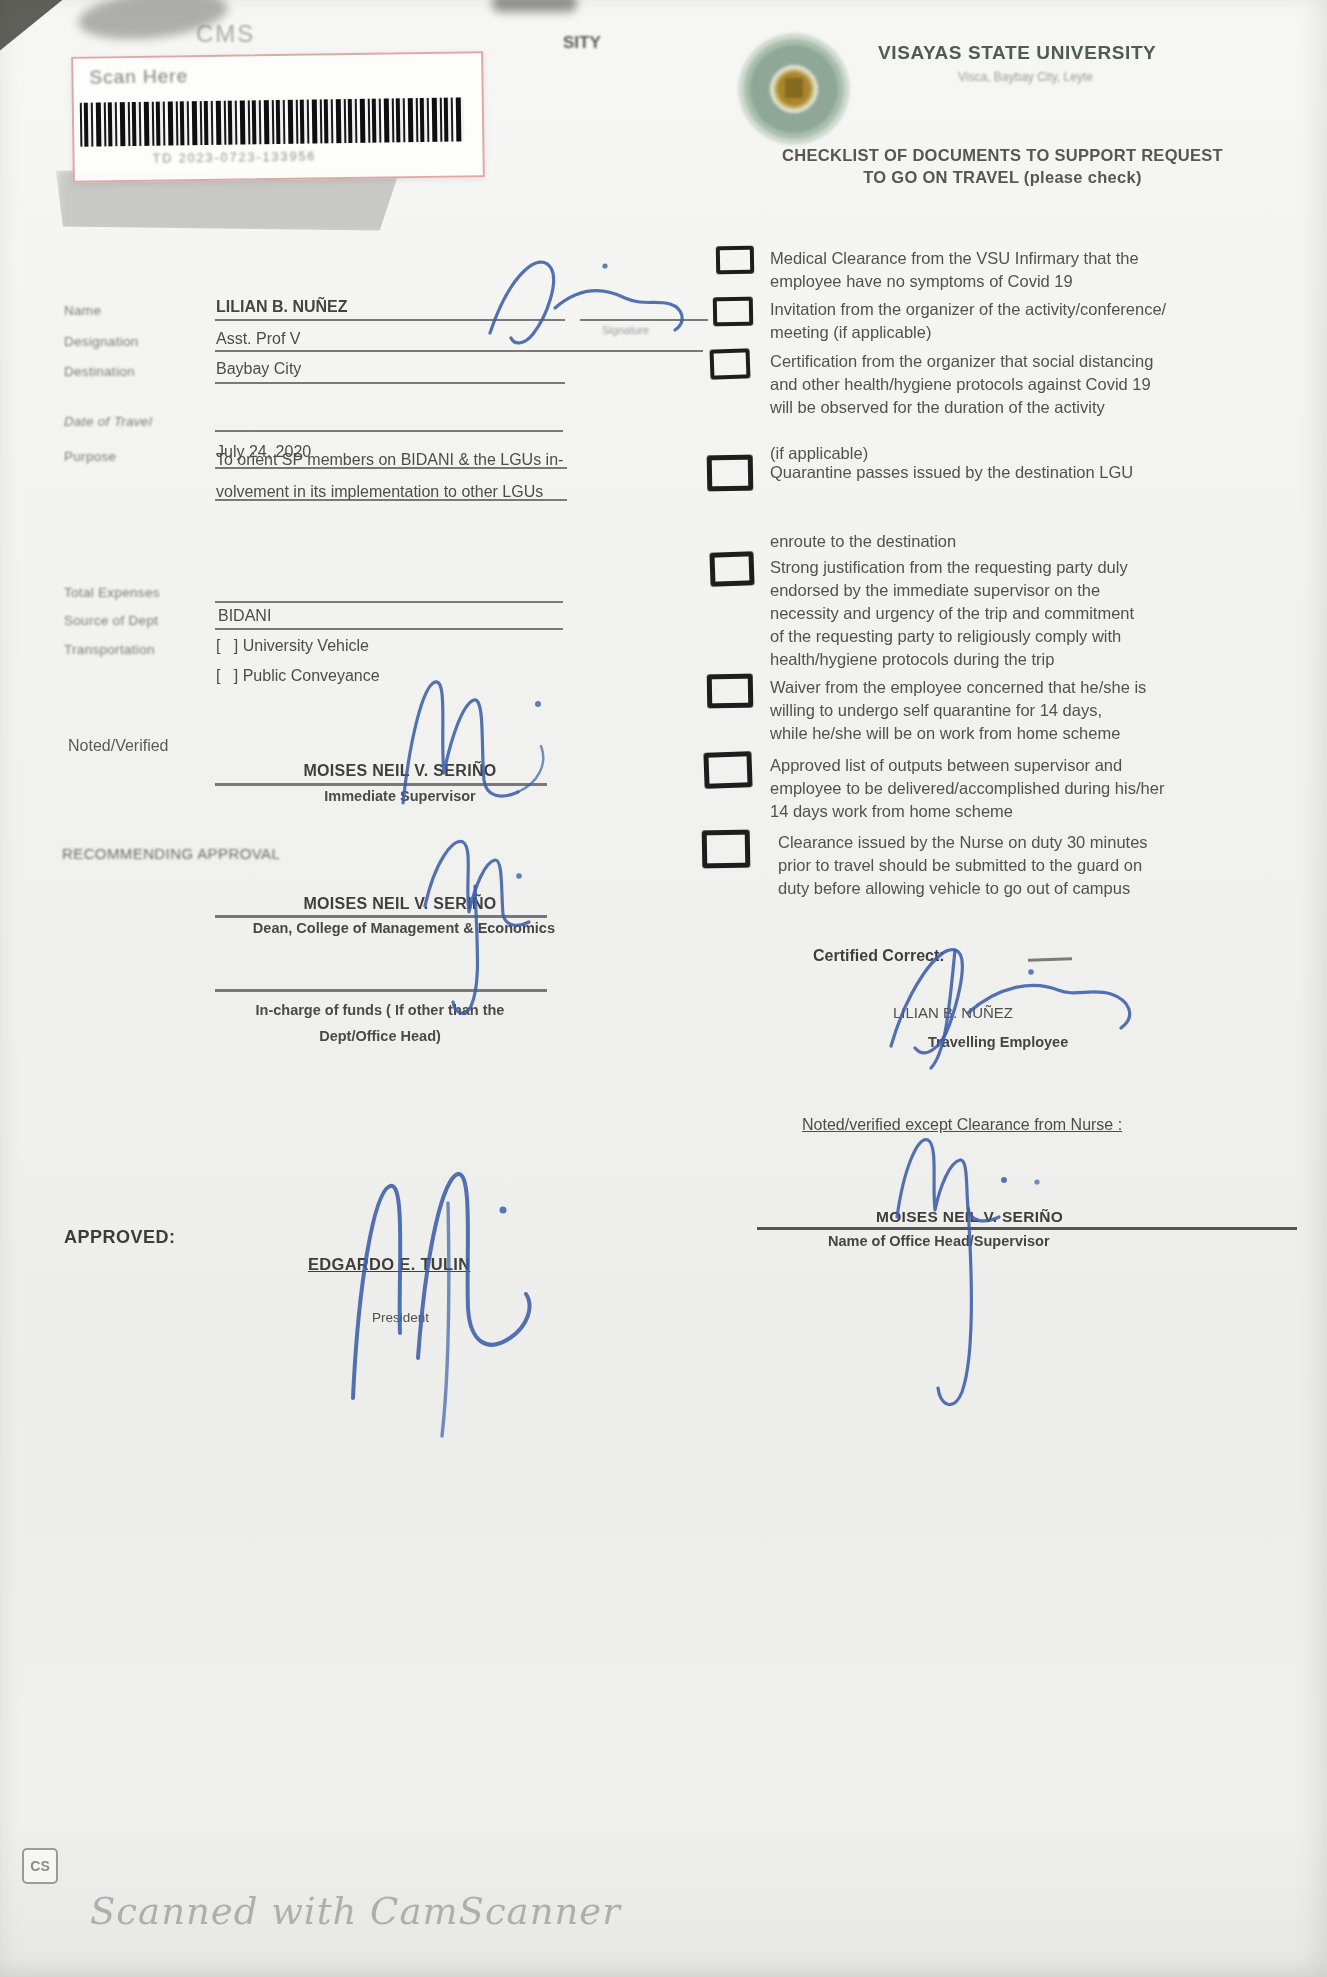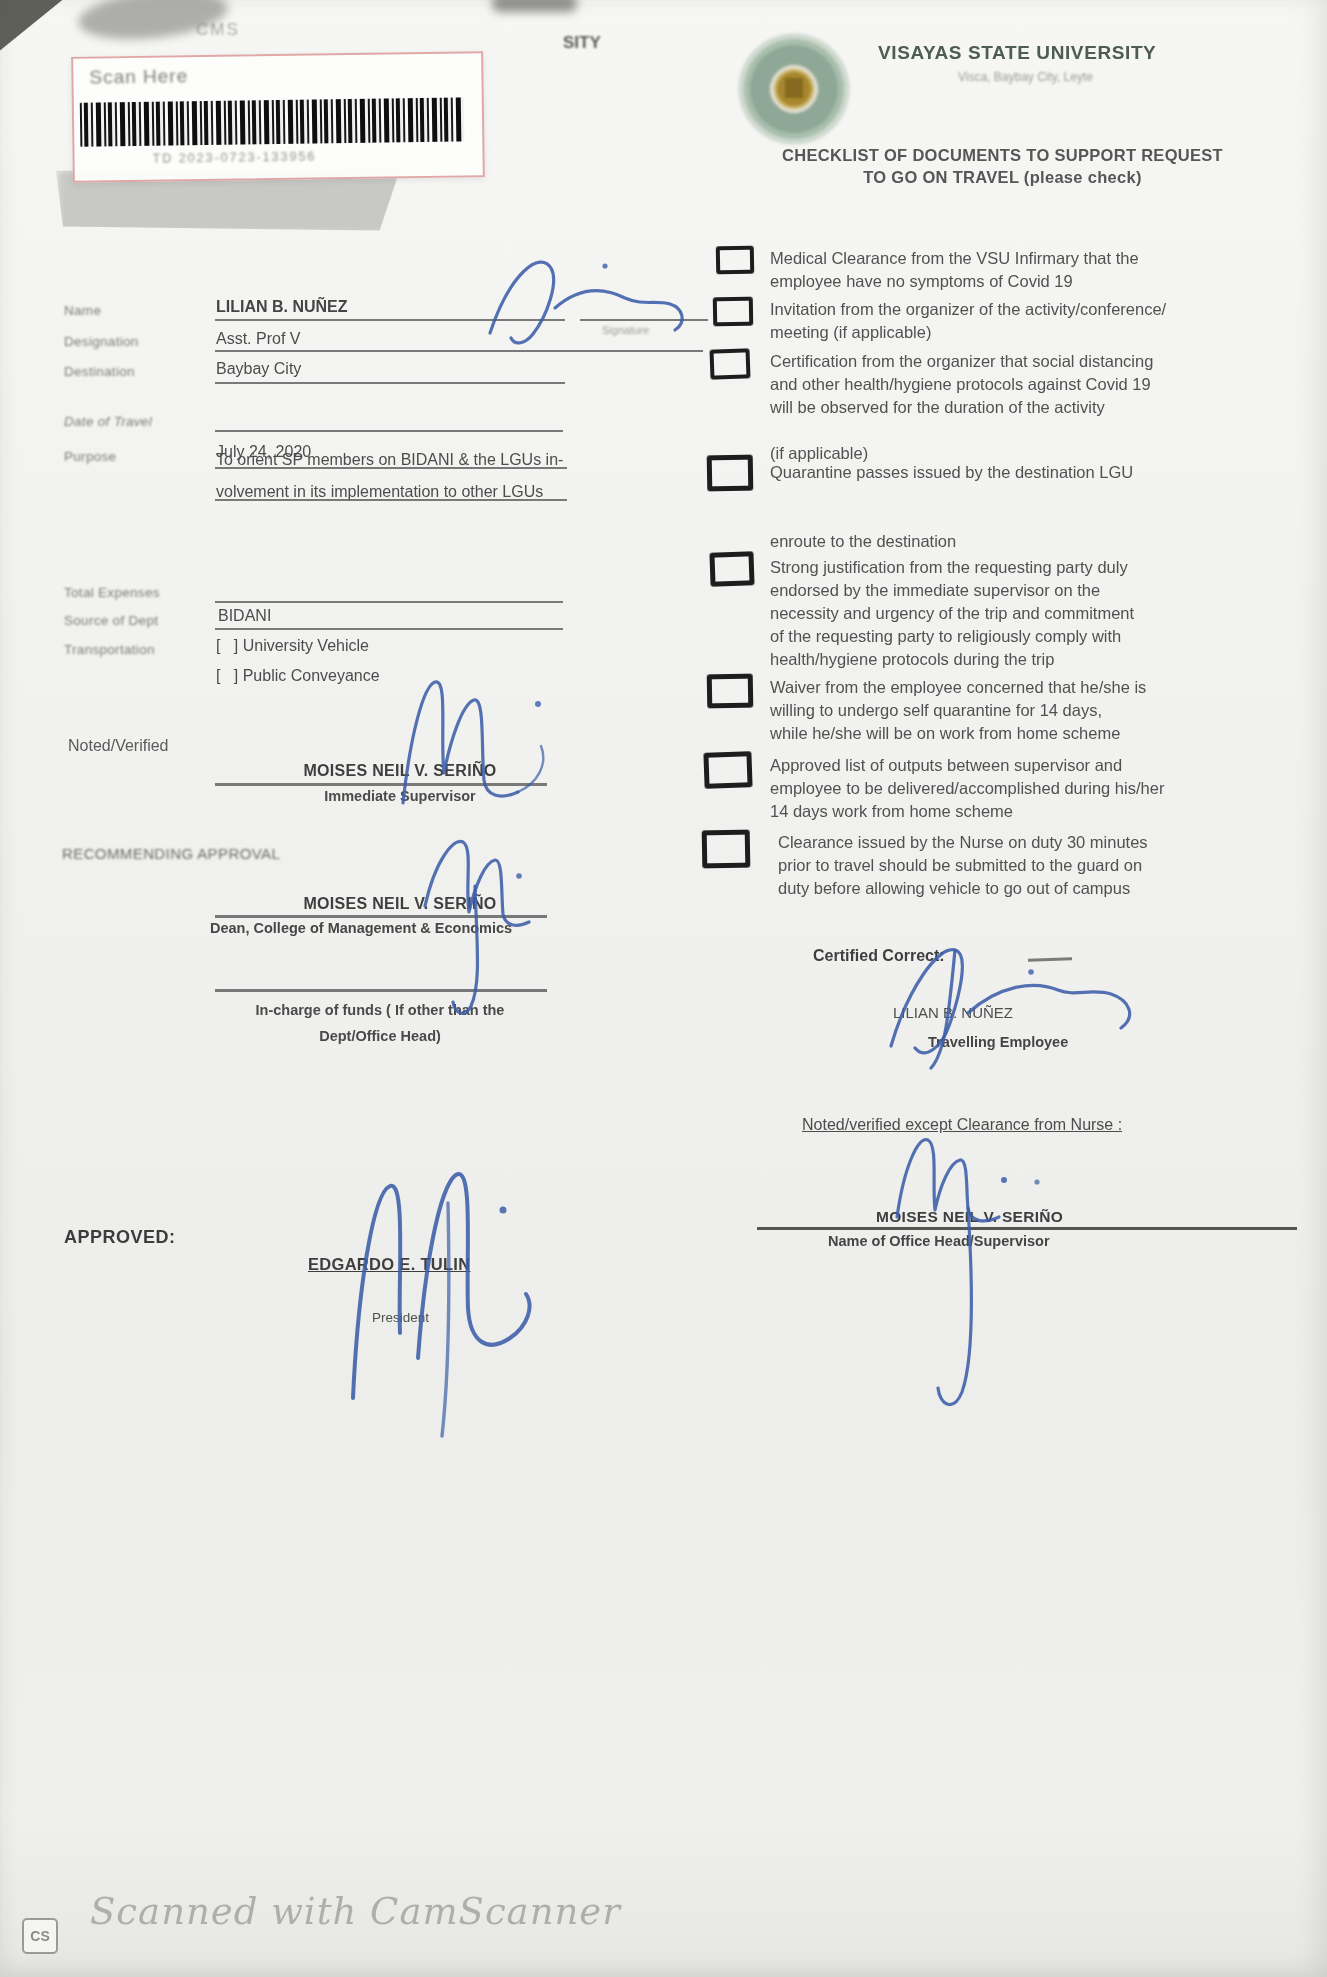--- a/index.html
+++ b/index.html
@@ -32,21 +32,21 @@
     color:#8a8a87;font-weight:bold;font-size:14px;display:flex;align-items:center;justify-content:center;}
 </style>
 </head>
 <body>
 
 <div class="paper">
 
   <div class="abs smudge" style="left:-18px;top:-20px;width:105px;height:85px;background:#45453f;clip-path:polygon(0 0,100% 0,0 100%);opacity:.85;"></div>
   <div class="abs smudge" style="left:78px;top:-8px;width:150px;height:46px;background:#8f8f8b;border-radius:50%;opacity:.7;transform:rotate(-6deg);"></div>
   <div class="abs smudge" style="left:492px;top:-6px;width:85px;height:18px;background:#6f6f6a;border-radius:8px;opacity:.75;"></div>
-  <div class="abs softer" style="left:196px;top:20px;font-size:17px;color:rgba(110,110,108,.55);letter-spacing:2px;">CMS</div>
+  <div class="abs softer" style="left:196px;top:20px;font-size:24px;color:rgba(110,110,108,.55);letter-spacing:2px;">CMS</div>
   <div class="abs softer" style="left:563px;top:33px;font-size:17px;font-weight:bold;color:#5b5b58;">SITY</div>
 
   <div class="abs smudge" style="left:56px;top:168px;width:348px;height:68px;background:#bdbdba;opacity:.8;clip-path:polygon(0 4%,99% 0,93% 92%,2% 86%);"></div>
   <div class="abs" style="left:72px;top:54px;width:408px;height:122px;background:rgba(253,253,252,.96);border:2px solid rgba(214,138,138,.75);transform:rotate(-0.8deg);box-shadow:0 2px 6px rgba(0,0,0,.08);">
     <div class="abs softer" style="left:16px;top:8px;font-size:19px;color:#7d7d7a;letter-spacing:1px;">Scan Here</div>
     <div class="abs barcode" style="left:6px;top:44px;width:384px;height:44px;"></div>
     <div class="abs softer" style="left:78px;top:94px;font-size:12.5px;color:#8e8e8b;letter-spacing:2px;">TD 2023-0723-133956</div>
   </div>
 
   <div class="abs" style="left:733px;top:28px;">
@@ -94,21 +94,21 @@
   <div class="abs val pre" style="left:216px;top:667px;">[   ] Public Conveyance</div>
 
   <div class="abs cap" style="left:68px;top:737px;font-size:16px;color:#5a5a5a;">Noted/Verified</div>
   <div class="abs bold-name" style="left:250px;top:762px;width:300px;text-align:center;">MOISES NEIL V. SERIÑO</div>
   <div class="abs line" style="left:215px;top:783px;width:332px;height:2.5px;"></div>
   <div class="abs cap" style="left:250px;top:788px;width:300px;text-align:center;font-weight:bold;color:#4b4b4b;">Immediate Supervisor</div>
 
   <div class="abs softer" style="left:62px;top:845px;font-size:15px;color:#6b6b68;letter-spacing:.4px;">RECOMMENDING APPROVAL</div>
   <div class="abs bold-name" style="left:250px;top:895px;width:300px;text-align:center;">MOISES NEIL V. SERIÑO</div>
   <div class="abs line" style="left:215px;top:915px;width:332px;height:2.5px;"></div>
-  <div class="abs cap" style="left:210px;top:920px;width:345px;text-align:left;font-weight:bold;color:#474747;">Dean, College of Management &amp; Economics</div>
+  <div class="abs cap" style="left:210px;top:920px;width:345px;text-align:right;font-weight:bold;color:#474747;">Dean, College of Management &amp; Economics</div>
 
   <div class="abs line" style="left:215px;top:989px;width:332px;height:2.5px;"></div>
   <div class="abs cap ml" style="left:210px;top:997px;width:340px;text-align:center;font-weight:bold;color:#4a4a4a;line-height:26px;">In-charge of  funds ( If other than the
 Dept/Office Head)</div>
 
   <div class="abs" style="left:64px;top:1227px;font-weight:bold;font-size:18px;color:#3c3c3c;filter:blur(.5px);letter-spacing:.5px;">APPROVED:</div>
   <div class="abs bold-name" style="left:308px;top:1255px;text-decoration:underline;font-size:16.5px;">EDGARDO E. TULIN</div>
   <div class="abs cap" style="left:372px;top:1280px;font-size:13.5px;margin-top:30px;">President</div>
 
   <div class="abs chk" style="left:716px;top:246px;width:30px;height:20px;transform:rotate(-1deg);"></div>
@@ -196,20 +196,20 @@
     <circle cx="178" cy="44" r="2.8" fill="#3c5fa8" opacity=".8"></circle>
   </svg>
 
   <svg class="abs" style="left:852px;top:1122px;" width="245" height="290" viewBox="0 0 245 290">
     <path class="ink" d="M45,95 C52,45 66,14 76,18 C86,24 80,62 83,88 C88,64 98,40 108,38 C116,37 114,66 116,86 C118,100 132,102 147,95"></path>
     <path class="ink" d="M116,86 C122,180 120,242 110,270 C102,290 88,284 86,266"></path>
     <circle cx="152" cy="58" r="3" fill="#3c5fa8" opacity=".85"></circle>
     <circle cx="185" cy="60" r="2.6" fill="#3c5fa8" opacity=".7"></circle>
   </svg>
 
-  <div class="abs" style="left:22px;top:1918px;">
+  <div class="abs" style="left:22px;top:1848px;">
     <div class="cs-box">
         <span>CS</span>
       </div>
   </div>
   <div class="abs wm" style="left:90px;top:1890px;">Scanned with CamScanner</div>
 
 </div>
 
 </body></html>

